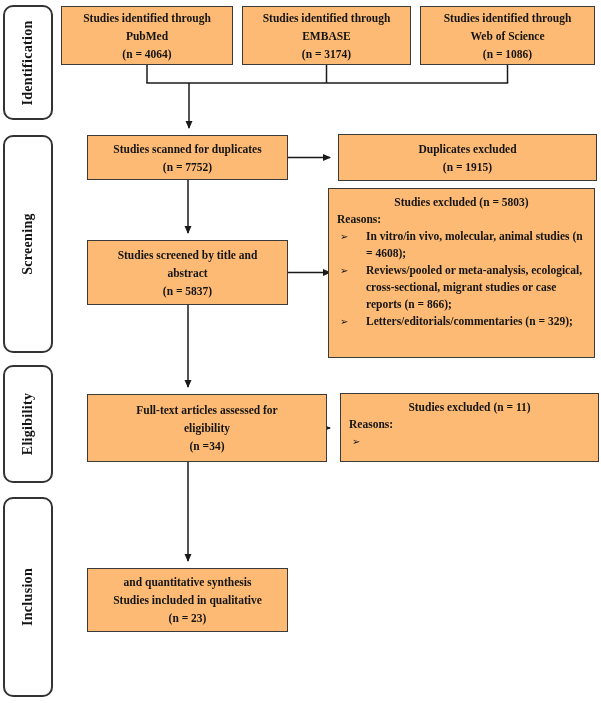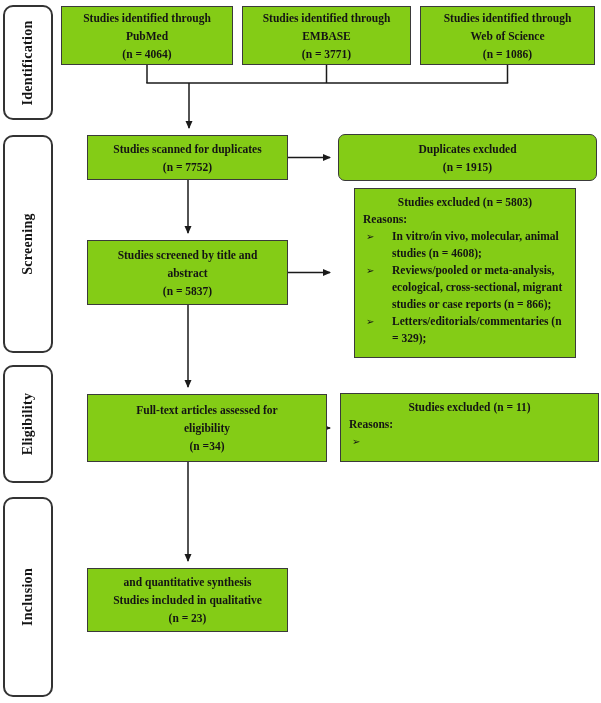--- a/index.html
+++ b/index.html
@@ -17,21 +17,21 @@
     position: absolute;
     left: 0; top: 0;
     width: 601px; height: 703px;
     z-index: 0;
     pointer-events: none;
   }
   .box {
     position: absolute;
     box-sizing: border-box;
     border: 1.6px solid #3a3a3a;
-    background: #84cc16;
+    background: #fdba74;
     z-index: 1;
   }
   .centerbox {
     display: flex;
     flex-direction: column;
     justify-content: center;
     align-items: center;
     text-align: center;
     font-size: 11.5px;
     line-height: 18px;
@@ -111,21 +111,21 @@
   </div>
 
   <div class="box centerbox" style="left:61px; top:6px; width:172px; height:59px;">
     <div>Studies identified through</div>
     <div>PubMed</div>
     <div>(n = 4064)</div>
   </div>
   <div class="box centerbox" style="left:242px; top:6px; width:169px; height:59px;">
     <div>Studies identified through</div>
     <div>EMBASE</div>
-    <div>(n = 3771)</div>
+    <div>(n = 3174)</div>
   </div>
   <div class="box centerbox" style="left:420px; top:6px; width:175px; height:59px;">
     <div>Studies identified through</div>
     <div>Web of Science</div>
     <div>(n = 1086)</div>
   </div>
 
   <div class="box centerbox" style="left:87px; top:135px; width:201px; height:45px;">
     <div>Studies scanned for duplicates</div>
     <div>(n = 7752)</div>
@@ -139,26 +139,26 @@
     <div>Full-text articles assessed for</div>
     <div>eligibility</div>
     <div>(n =34)</div>
   </div>
   <div class="box centerbox" style="left:87px; top:568px; width:201px; height:64px;">
     <div>and quantitative synthesis</div>
     <div>Studies included in qualitative</div>
     <div>(n = 23)</div>
   </div>
 
-  <div class="box centerbox" style="left:338px; top:134px; width:259px; height:47px;border-radius:7px;">
+  <div class="box centerbox" style="left:338px; top:134px; width:259px; height:47px;">
     <div>Duplicates excluded</div>
     <div>(n = 1915)</div>
   </div>
 
-  <div class="box reasonbox" style="left:354px; top:188px; width:222px; height:170px;">
+  <div class="box reasonbox" style="left:328px; top:188px; width:267px; height:170px;">
     <div class="rb-title">Studies excluded (n = 5803)</div>
     <div>Reasons:</div>
     <div class="bullet">
       <span class="mark">➢</span>
       <span class="txt">In vitro/in vivo, molecular, animal studies (n = 4608);</span>
     </div>
     <div class="bullet">
       <span class="mark">➢</span>
       <span class="txt">Reviews/pooled or meta-analysis, ecological, cross-sectional, migrant studies or case reports (n = 866);</span>
     </div>

